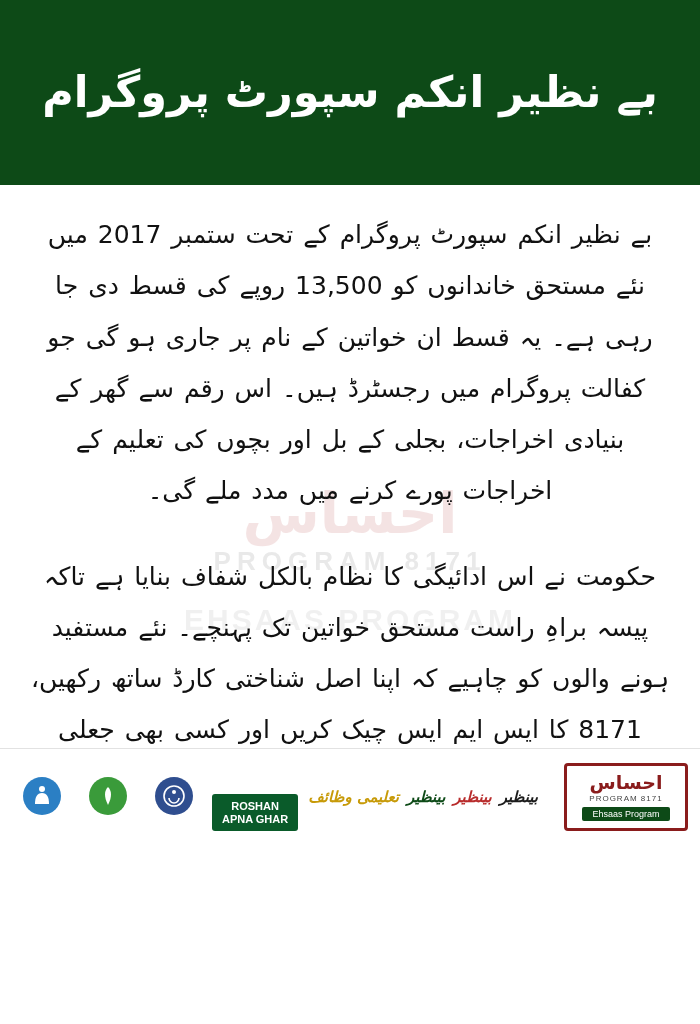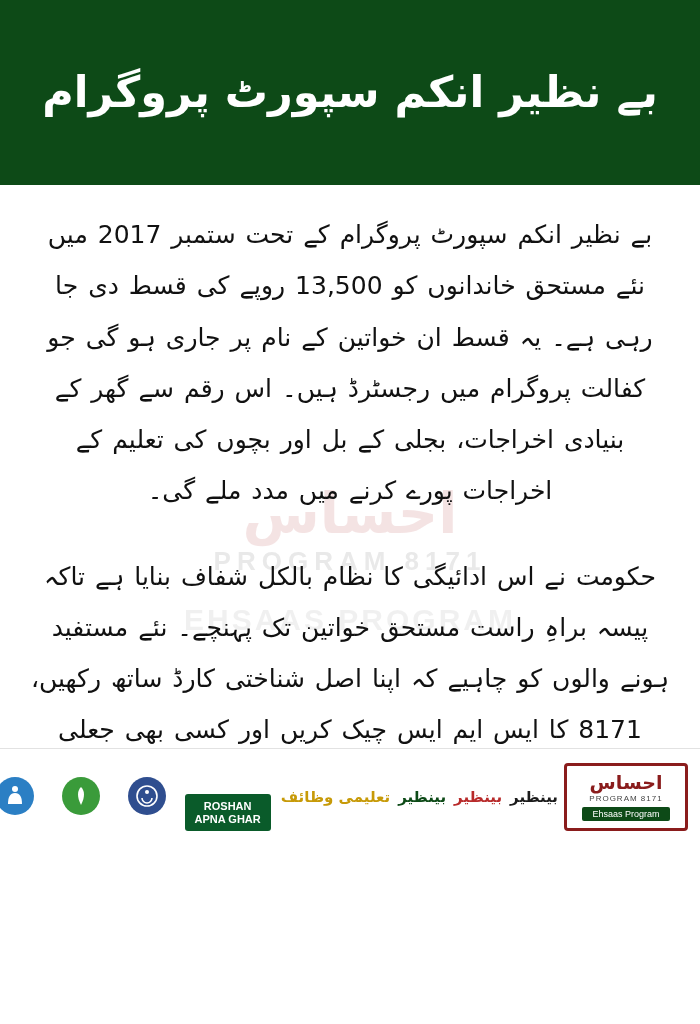--- a/index.html
+++ b/index.html
@@ -220,20 +220,21 @@
     border-radius: 3px;
     text-align: center;
     white-space: nowrap;
   }
   .urdu-tag {
     font-family: "DejaVu Sans", "Liberation Sans", sans-serif;
     font-size: 15px;
     font-weight: 700;
     white-space: nowrap;
     direction: rtl;
+    font-style: italic;
   }
   .tag-yellow { color: #c79a08; }
   .tag-red { color: #b82b2b; }
   .tag-green { color: #0d4a17; }
   .tag-dark { color: #1b1b1b; }
   .footer-tags {
     display: flex;
     flex-direction: row-reverse;
     align-items: center;
     gap: 8px;

